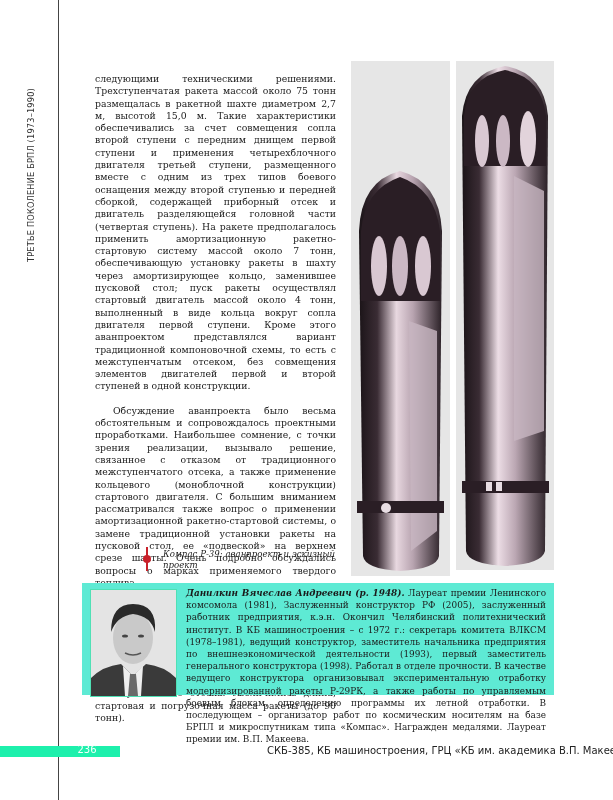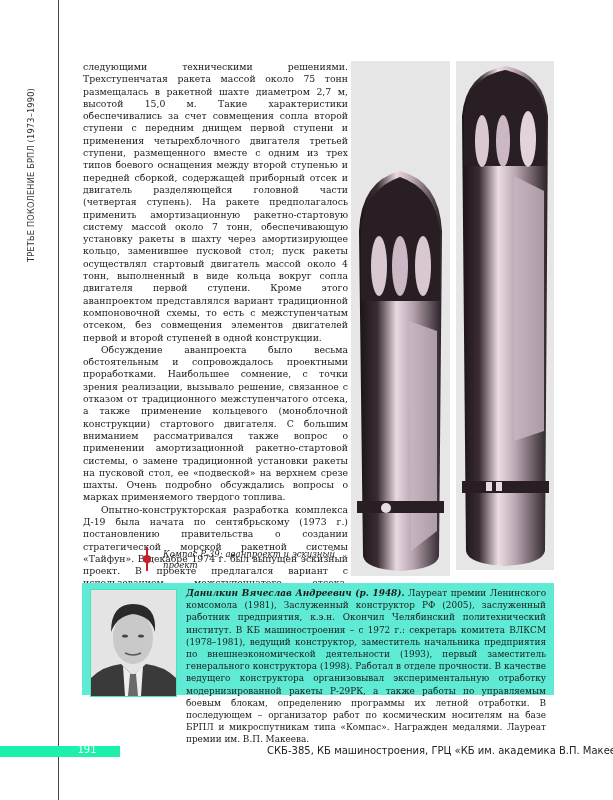--- a/index.html
+++ b/index.html
@@ -12,21 +12,21 @@
     position: absolute; left: 26px; top: 262px; width: 230px; height: 14px;
     transform: rotate(-90deg); transform-origin: 0 0;
     font-family: "DejaVu Sans", sans-serif; font-size: 8.2px; letter-spacing: 0.2px;
     color: #333; white-space: nowrap;
   }
   .body-col {
     position: absolute; left: 83px; top: 61px; width: 265px;
     font-size: 9.3px; line-height: 12.3px; text-align: justify;
     hyphens: manual;
   }
-  .body-col p { margin: 0; }
+  .body-col p { margin: 12px; }
   .body-col p.indent { text-indent: 18px; }
   .figure {
     position: absolute; top: 61px; background: #e6e6e6; overflow: hidden;
   }
   .fig1 { left: 351px; width: 99px; height: 515px; }
   .fig2 { left: 456px; width: 98px; height: 509px; }
   .rocket { position: absolute; left: 0; top: 0; width: 100%; height: 100%; }
   .caption {
     position: absolute; left: 163px; top: 549px; width: 180px;
     font-size: 8.6px; line-height: 11px; font-style: italic; color: #222;
@@ -131,14 +131,14 @@
       <path d="M20,42 Q20,14 42,14 Q66,14 64,42 Q60,26 42,24 Q26,26 20,42 Z" fill="#2a2a2a"></path>
       <ellipse cx="34" cy="46" rx="3" ry="1.6" fill="#444"></ellipse>
       <ellipse cx="50" cy="46" rx="3" ry="1.6" fill="#444"></ellipse>
       <path d="M34,63 Q42,67 50,63" stroke="#555" stroke-width="1.4" fill="none"></path>
     </svg>
   </div>
   <div class="bio-text"><span class="name">Данилкин Вячеслав Андреевич (р. 1948).</span><span> Лауреат премии Ленинского комсомола (1981), Заслуженный конструктор РФ (2005), заслуженный работник предприятия, к.э.н. Окончил Челябинский политехнический институт. В КБ машиностроения – с 1972 г.: секретарь комитета ВЛКСМ (1978–1981), ведущий конструктор, заместитель начальника предприятия по внешнеэкономической деятельности (1993), первый заместитель генерального конструктора (1998). Работал в отделе прочности. В качестве ведущего конструктора организовывал экспериментальную отработку модернизированной ракеты Р-29РК, а также работы по управляемым боевым блокам, определению программы их летной отработки. В последующем – организатор работ по космическим носителям на базе БРПЛ и микроспутникам типа «Компас». Награжден медалями. Лауреат премии им. В.П. Макеева.</span></div>
 </div>
 
 <div class="page-bar"></div>
-<div class="page-num">191</div>
+<div class="page-num">236</div>
 <div class="footer">СКБ-385, КБ машиностроения, ГРЦ «КБ им. академика В.П. Макеева»</div>
 
 </body></html>

